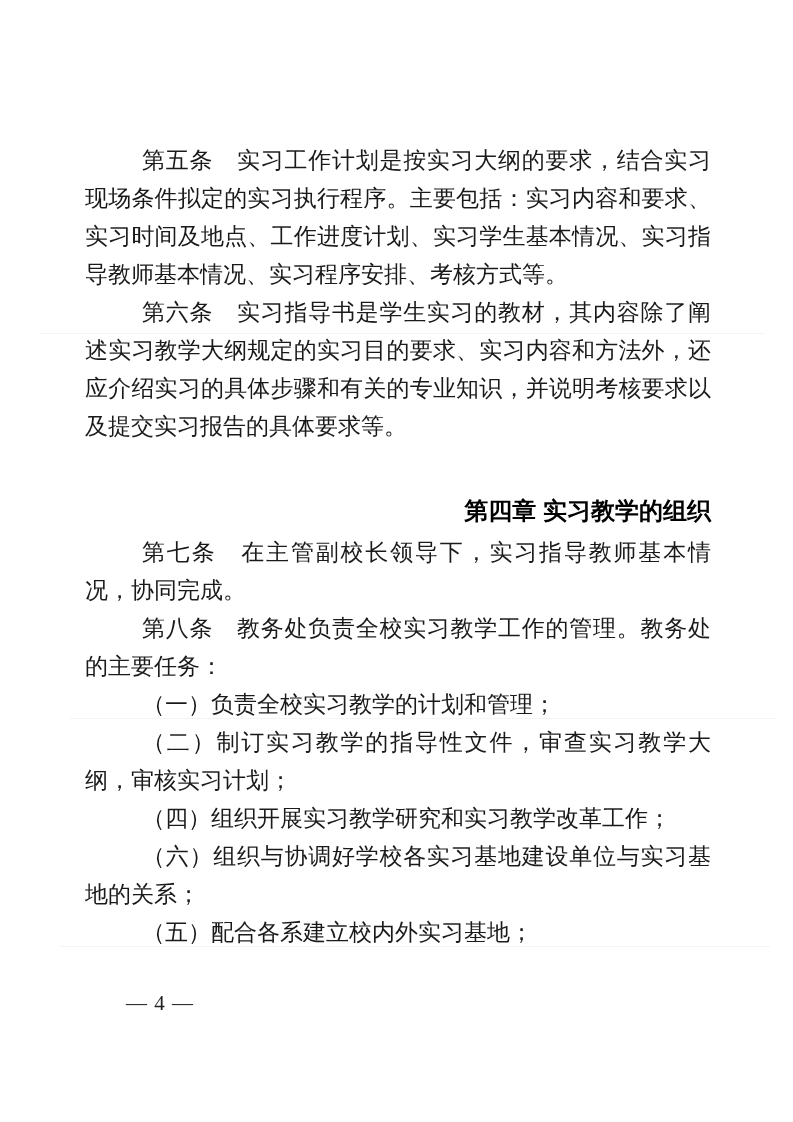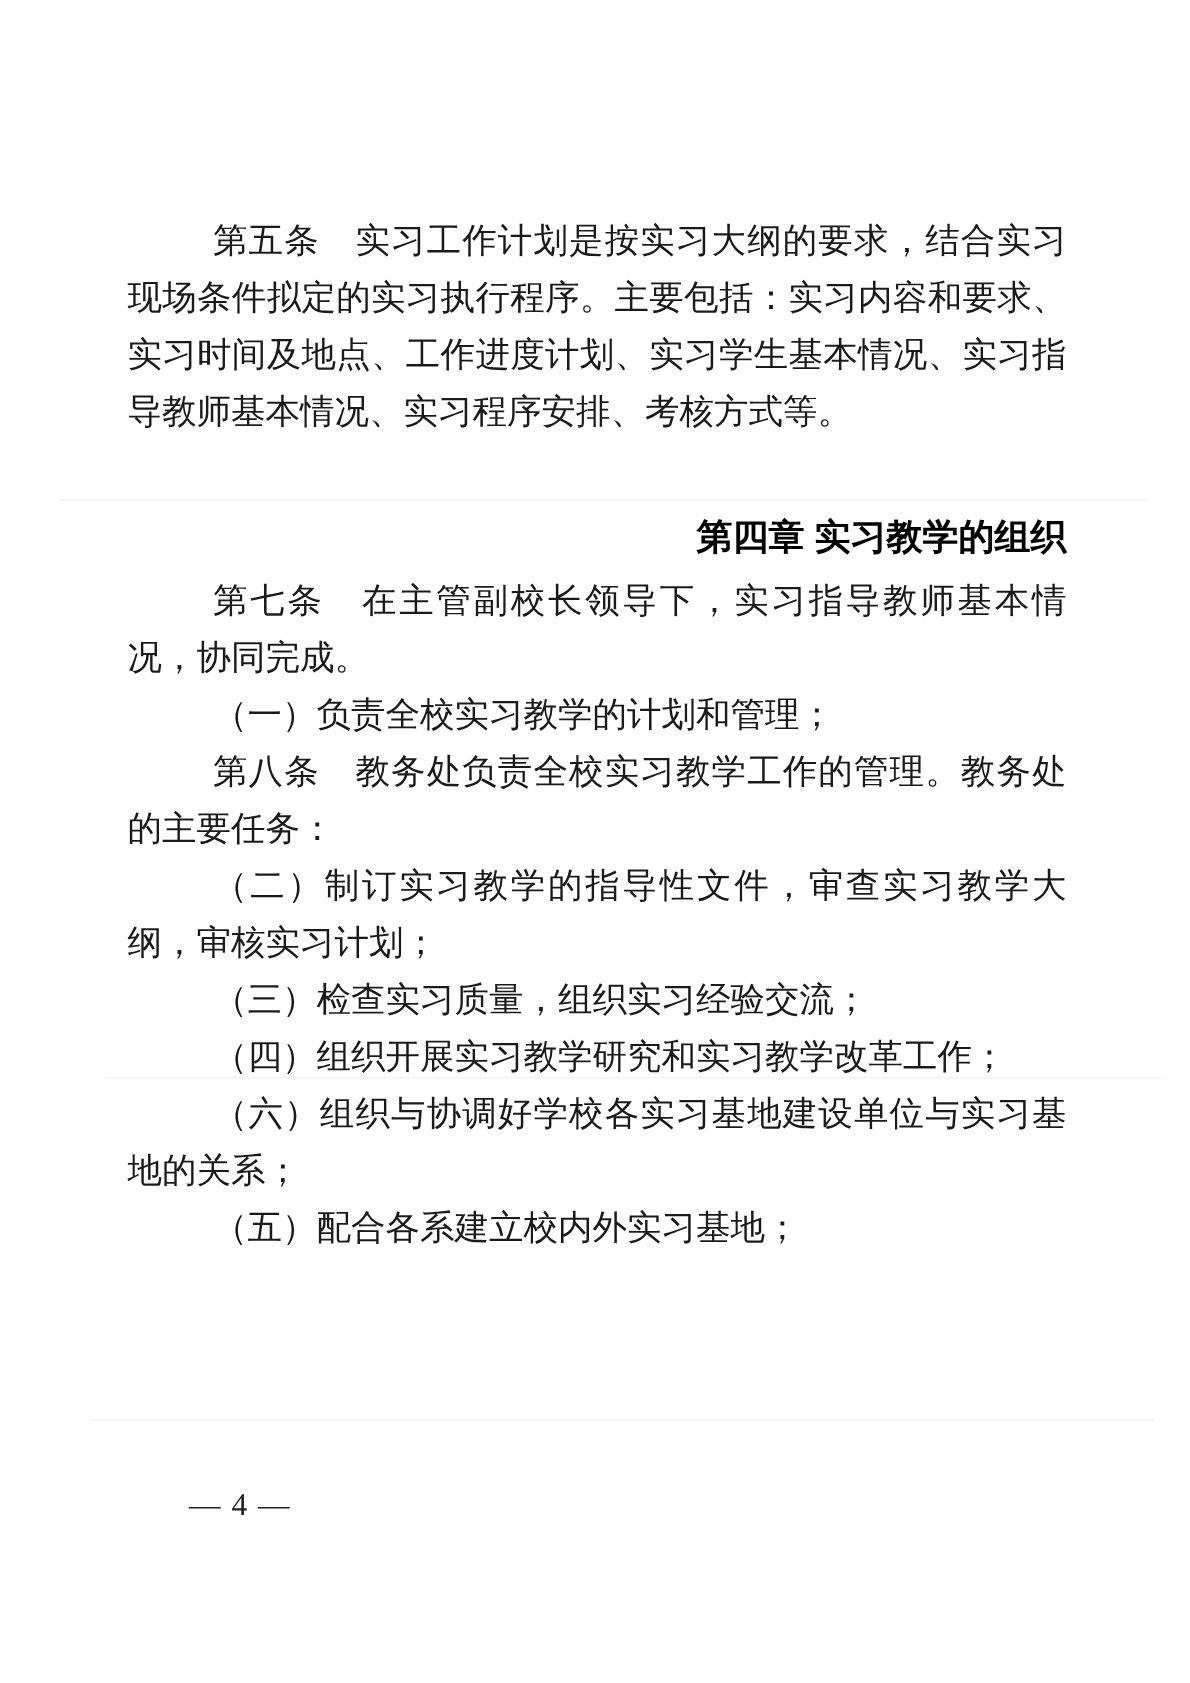--- a/index.html
+++ b/index.html
@@ -67,32 +67,32 @@
 <div class="page">
 
   <div class="scan-line l1"></div>
   <div class="scan-line l2"></div>
   <div class="scan-line l3"></div>
 
   <main class="content">
 
     <p class="body-para">第五条　实习工作计划是按实习大纲的要求，结合实习现场条件拟定的实习执行程序。主要包括：实习内容和要求、实习时间及地点、工作进度计划、实习学生基本情况、实习指导教师基本情况、实习程序安排、考核方式等。</p>
 
+    <p class="body-para">第六条　实习指导书是学生实习的教材，其内容除了阐述实习教学大纲规定的实习目的要求、实习内容和方法外，还应介绍实习的具体步骤和有关的专业知识，并说明考核要求以及提交实习报告的具体要求等。</p>
 
     <h2 class="chapter-heading">第四章 实习教学的组织</h2>
 
     <p class="body-para">第七条　在主管副校长领导下，实习指导教师基本情况，协同完成。</p>
 
+    <p class="body-para">第八条　教务处负责全校实习教学工作的管理。教务处的主要任务：</p>
+
     <p class="body-para">（一）负责全校实习教学的计划和管理；</p>
-
-    <p class="body-para">第八条　教务处负责全校实习教学工作的管理。教务处的主要任务：</p>
 
     <p class="body-para">（二）制订实习教学的指导性文件，审查实习教学大纲，审核实习计划；</p>
 
-    <p class="body-para">（三）检查实习质量，组织实习经验交流；</p>
 
     <p class="body-para">（四）组织开展实习教学研究和实习教学改革工作；</p>
 
     <p class="body-para">（六）组织与协调好学校各实习基地建设单位与实习基地的关系；</p>
 
     <p class="body-para">（五）配合各系建立校内外实习基地；</p>
 
   </main>
 
   <div class="page-footer">— 4 —</div>

